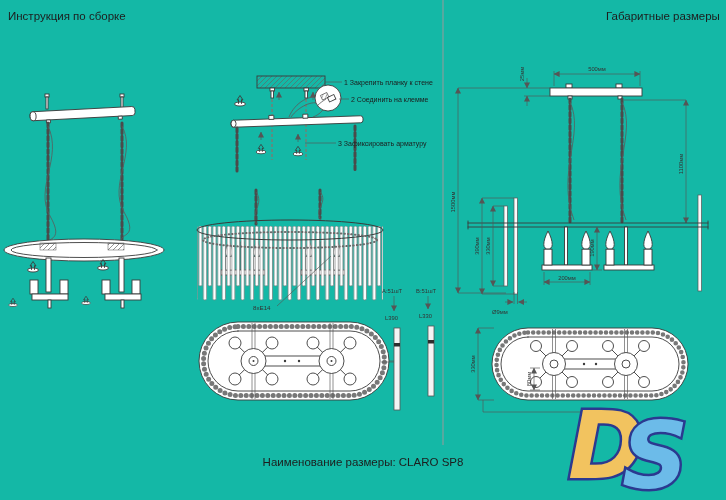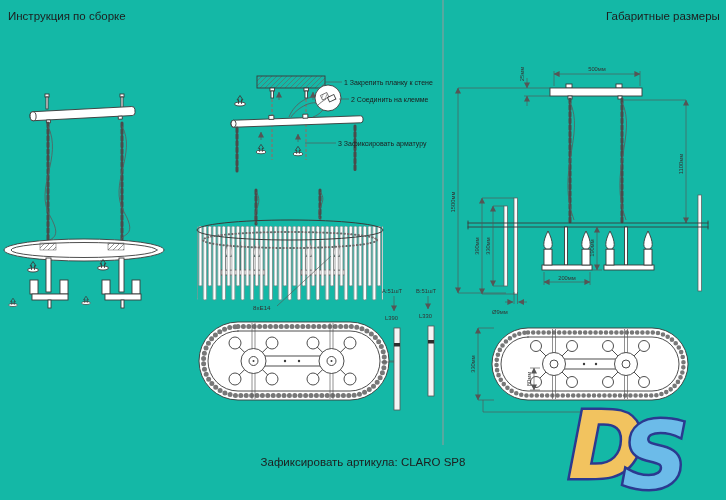--- a/index.html
+++ b/index.html
@@ -329,14 +329,14 @@
         <line x1="35" y1="360" x2="150" y2="360" class="dim"></line>
       </g>
     </g>
 
     <g transform="translate(560,382)" font-family="'DejaVu Sans',sans-serif" font-weight="bold" font-style="italic" font-size="92" style="paint-order:stroke fill;">
       <text x="8" y="96" stroke-width="5" stroke="#2B3990" fill="#F2C35F">D</text>
       <text x="62" y="106" stroke-width="5" stroke="#2B3990" fill="#6CBBE9">S</text>
     </g>
   </svg>
 
-  <div id="footer">Зафиксировать артикула: CLARO SP8</div>
+  <div id="footer">Наименование размеры: CLARO SP8</div>
 </div>
 
 </body></html>

